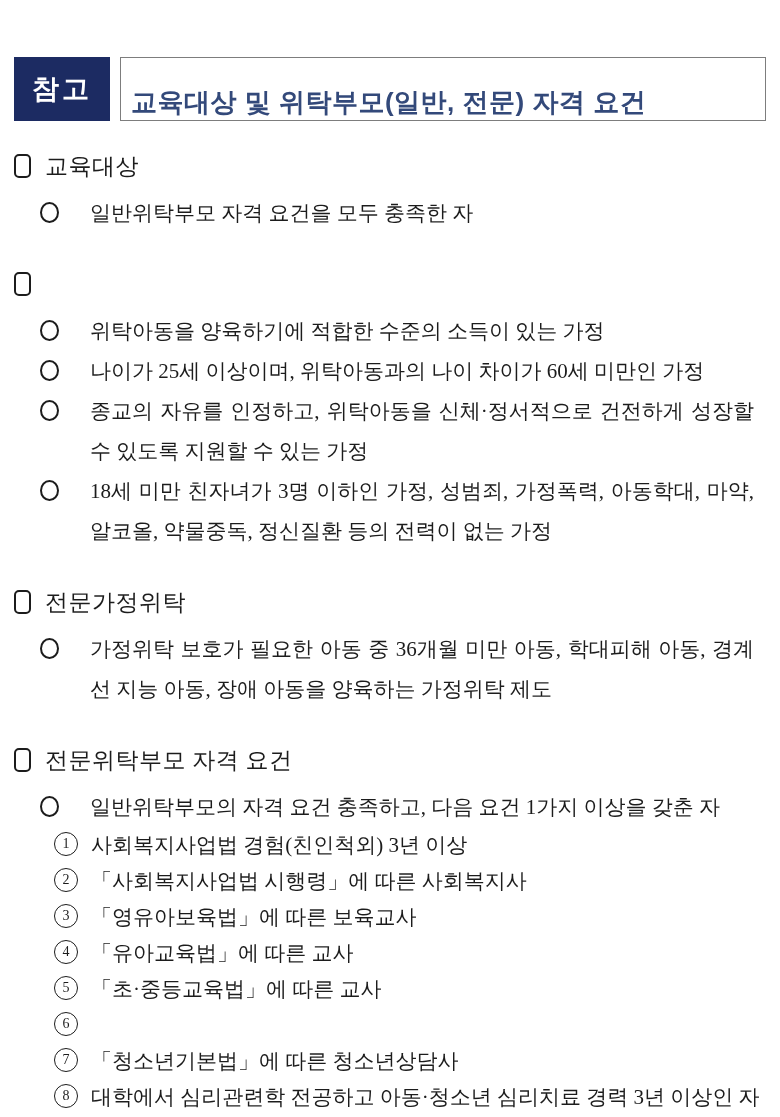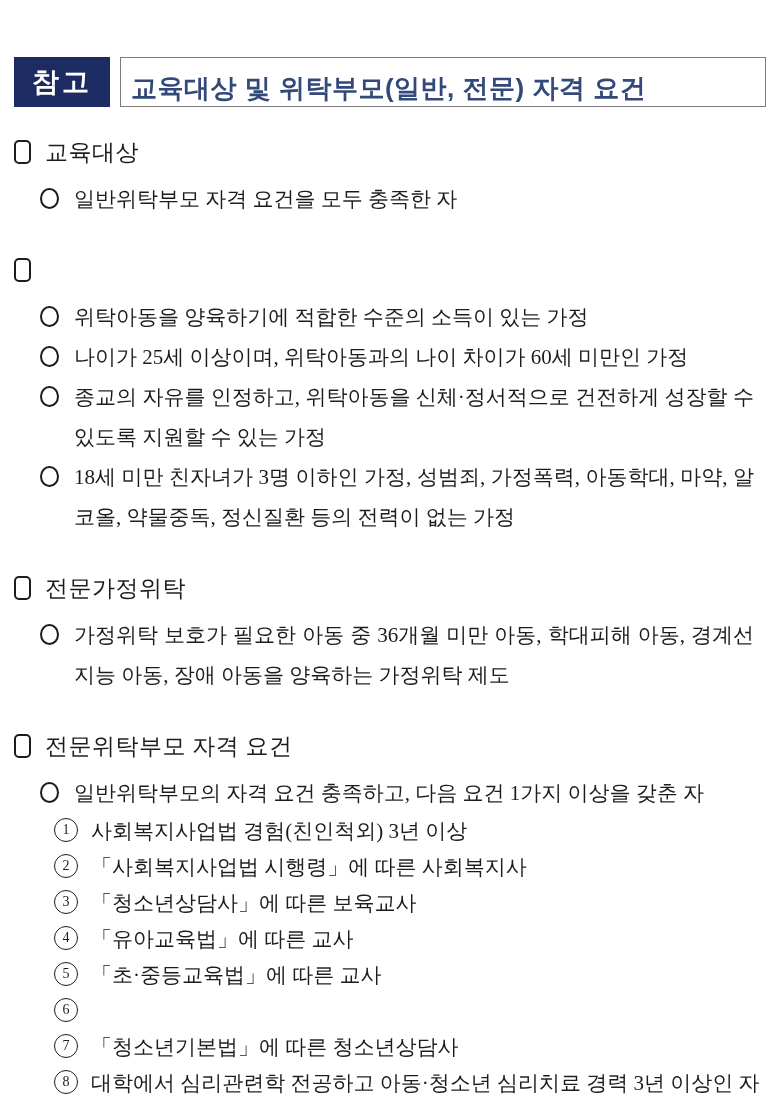--- a/index.html
+++ b/index.html
@@ -5,21 +5,21 @@
   * { margin:0; padding:0; box-sizing:border-box; }
   html, body { width:780px; height:1117px; background:#ffffff; }
   body {
     font-family:"Liberation Serif","DejaVu Serif",serif;
     color:var(--body_text,#1c1c1c);
     overflow:hidden;
   }
   .page { width:780px; height:1117px; background:#ffffff; position:relative; }
 
   
-  .header { display:flex; align-items:stretch; gap:10px; margin:57px 14px 12px 14px; height:50px; }
+  .header { display:flex; align-items:stretch; gap:10px; margin:57px 14px 12px 14px; height:64px; }
   .badge {
     width:96px; background:var(--navy,#1c2b62);
     display:flex; align-items:center; justify-content:center; flex:0 0 auto;
   }
   .badge span {
     color:#ffffff; font-weight:bold; font-size:27px; letter-spacing:3px;
     font-family:"Liberation Sans","DejaVu Sans",sans-serif;
   }
   .title-box {
     flex:1; border:1.5px solid var(--title_border,#7d7d7d);
@@ -35,21 +35,21 @@
   .section { margin-top:36px; }
   .section:first-child { margin-top:30px; }
 
   .section-heading { display:flex; align-items:center; gap:14px; margin-bottom:12px; height:30px; }
   .checkbox-marker {
     width:17px; height:24px; border:2px solid #1c1c1c; border-radius:5px;
     flex:0 0 auto; background:transparent;
   }
   .heading-text { font-size:23px; letter-spacing:0.5px; }
 
-  .bullet { display:flex; gap:15px; padding-left:26px; padding-right:12px; }
+  .bullet { display:flex; gap:31px; padding-left:26px; padding-right:12px; }
   .circle-marker {
     width:19px; height:21px; border:2px solid #1c1c1c; border-radius:50%;
     flex:0 0 auto; margin-top:9px;
   }
   .bullet-text { flex:1; font-size:21px; line-height:40px; text-align:justify; }
 
   .numbered { display:flex; gap:13px; padding-left:40px; align-items:flex-start; height:36px; }
   .num-marker {
     width:24px; height:24px; border:1.5px solid #1c1c1c; border-radius:50%;
     display:flex; align-items:center; justify-content:center;
@@ -123,21 +123,21 @@
         <div class="numbered">
           <span class="num-marker">1</span>
           <span class="numbered-text">사회복지사업법 경험(친인척외) 3년 이상</span>
         </div>
         <div class="numbered">
           <span class="num-marker">2</span>
           <span class="numbered-text">「사회복지사업법 시행령」에 따른 사회복지사</span>
         </div>
         <div class="numbered">
           <span class="num-marker">3</span>
-          <span class="numbered-text">「청소년상담사」에 따른 보육교사</span>
+          <span class="numbered-text">「영유아보육법」에 따른 보육교사</span>
         </div>
         <div class="numbered">
           <span class="num-marker">4</span>
           <span class="numbered-text">「유아교육법」에 따른 교사</span>
         </div>
         <div class="numbered">
           <span class="num-marker">5</span>
           <span class="numbered-text">「초·중등교육법」에 따른 교사</span>
         </div>
         <div class="numbered">

